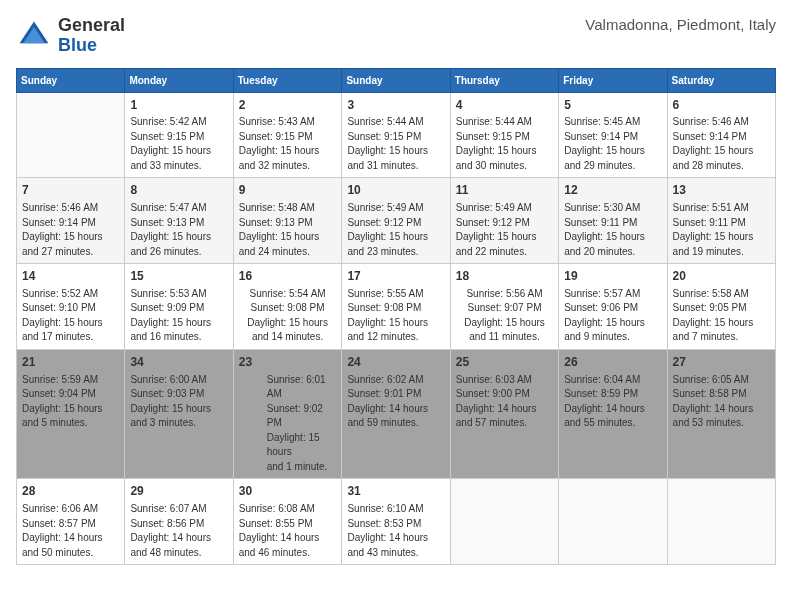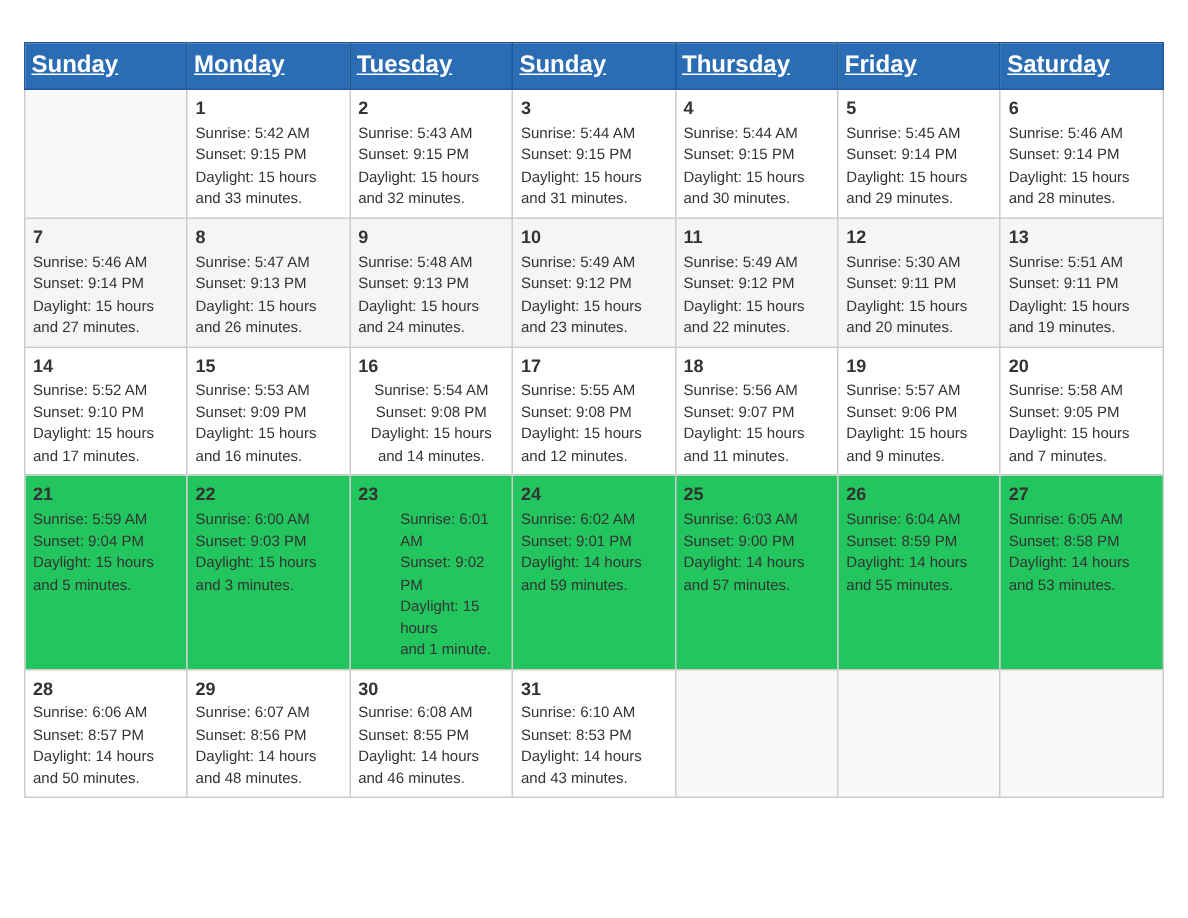--- a/index.html
+++ b/index.html
@@ -46,26 +46,25 @@
       color: #555;
     }
     table {
       width: 100%;
       border-collapse: collapse;
       font-size: 11px;
     }
     thead tr th {
       background-color: #2a6db5;
       color: #fff;
-      font-size: 16px;
+      font-size: 10px;
       font-weight: bold;
       padding: 6px 4px;
       text-align: left;
       border: 1px solid #1e5a9a;
-      text-decoration: underline;
     }
     tbody tr td {
       border: 1px solid #ccc;
       vertical-align: top;
       padding: 4px 5px;
       width: 109px;
       min-height: 80px;
       color: #333;
       line-height: 1.4;
     }
@@ -87,21 +86,32 @@
       background: #f5f5f5;
     }
     .empty-cell {
       background: #f9f9f9;
     }
   </style>
 </head>
 <body>
 
 <div class="header">
+  <div class="logo">
+    <svg class="logo-icon" viewBox="0 0 40 40" xmlns="http://www.w3.org/2000/svg">
+      <polygon points="20,4 36,28 4,28" fill="#1a5ca8"></polygon>
+      <polygon points="20,10 32,28 8,28" fill="#4a90d9"></polygon>
+    </svg>
+    <div class="logo-text">
+      <span class="logo-general">General</span><br>
+      <span class="logo-blue">Blue</span>
+    </div>
+  </div>
   <div class="title-block">
+    <div class="subtitle">Valmadonna, Piedmont, Italy</div>
   </div>
 </div>
 
 <table>
   <thead>
     <tr>
     <th>Sunday</th>
         <th>Monday</th>
         <th>Tuesday</th>
         <th>Sunday</th>
@@ -231,50 +241,50 @@
         </td>
         <td>
           <span class="day-num">17</span>
           <div class="day-info" style="white-space: pre-line;">Sunrise: 5:55 AM
 Sunset: 9:08 PM
 Daylight: 15 hours
 and 12 minutes.</div>
         </td>
         <td>
           <span class="day-num">18</span>
-          <div class="day-info" style="white-space: pre-line;">Sunrise: 5:56 AM
+          <div class="day-info" style="white-space: pre-line; text-align: center;">Sunrise: 5:56 AM
 Sunset: 9:07 PM
 Daylight: 15 hours
 and 11 minutes.</div>
         </td>
         <td>
           <span class="day-num">19</span>
           <div class="day-info" style="white-space: pre-line;">Sunrise: 5:57 AM
 Sunset: 9:06 PM
 Daylight: 15 hours
 and 9 minutes.</div>
         </td>
         <td>
           <span class="day-num">20</span>
           <div class="day-info" style="white-space: pre-line;">Sunrise: 5:58 AM
 Sunset: 9:05 PM
 Daylight: 15 hours
 and 7 minutes.</div>
         </td>
       </tr>
-      <tr style="background: #22c55e;">
+      <tr style="background: #a3a3a3;">
         <td>
           <span class="day-num">21</span>
           <div class="day-info" style="white-space: pre-line;">Sunrise: 5:59 AM
 Sunset: 9:04 PM
 Daylight: 15 hours
 and 5 minutes.</div>
         </td>
         <td>
-          <span class="day-num">22</span>
+          <span class="day-num">34</span>
           <div class="day-info" style="white-space: pre-line;">Sunrise: 6:00 AM
 Sunset: 9:03 PM
 Daylight: 15 hours
 and 3 minutes.</div>
         </td>
         <td>
           <span class="day-num">23</span>
           <div class="day-info" style="white-space: pre-line; margin-left: 28px;">Sunrise: 6:01 AM
 Sunset: 9:02 PM
 Daylight: 15 hours

